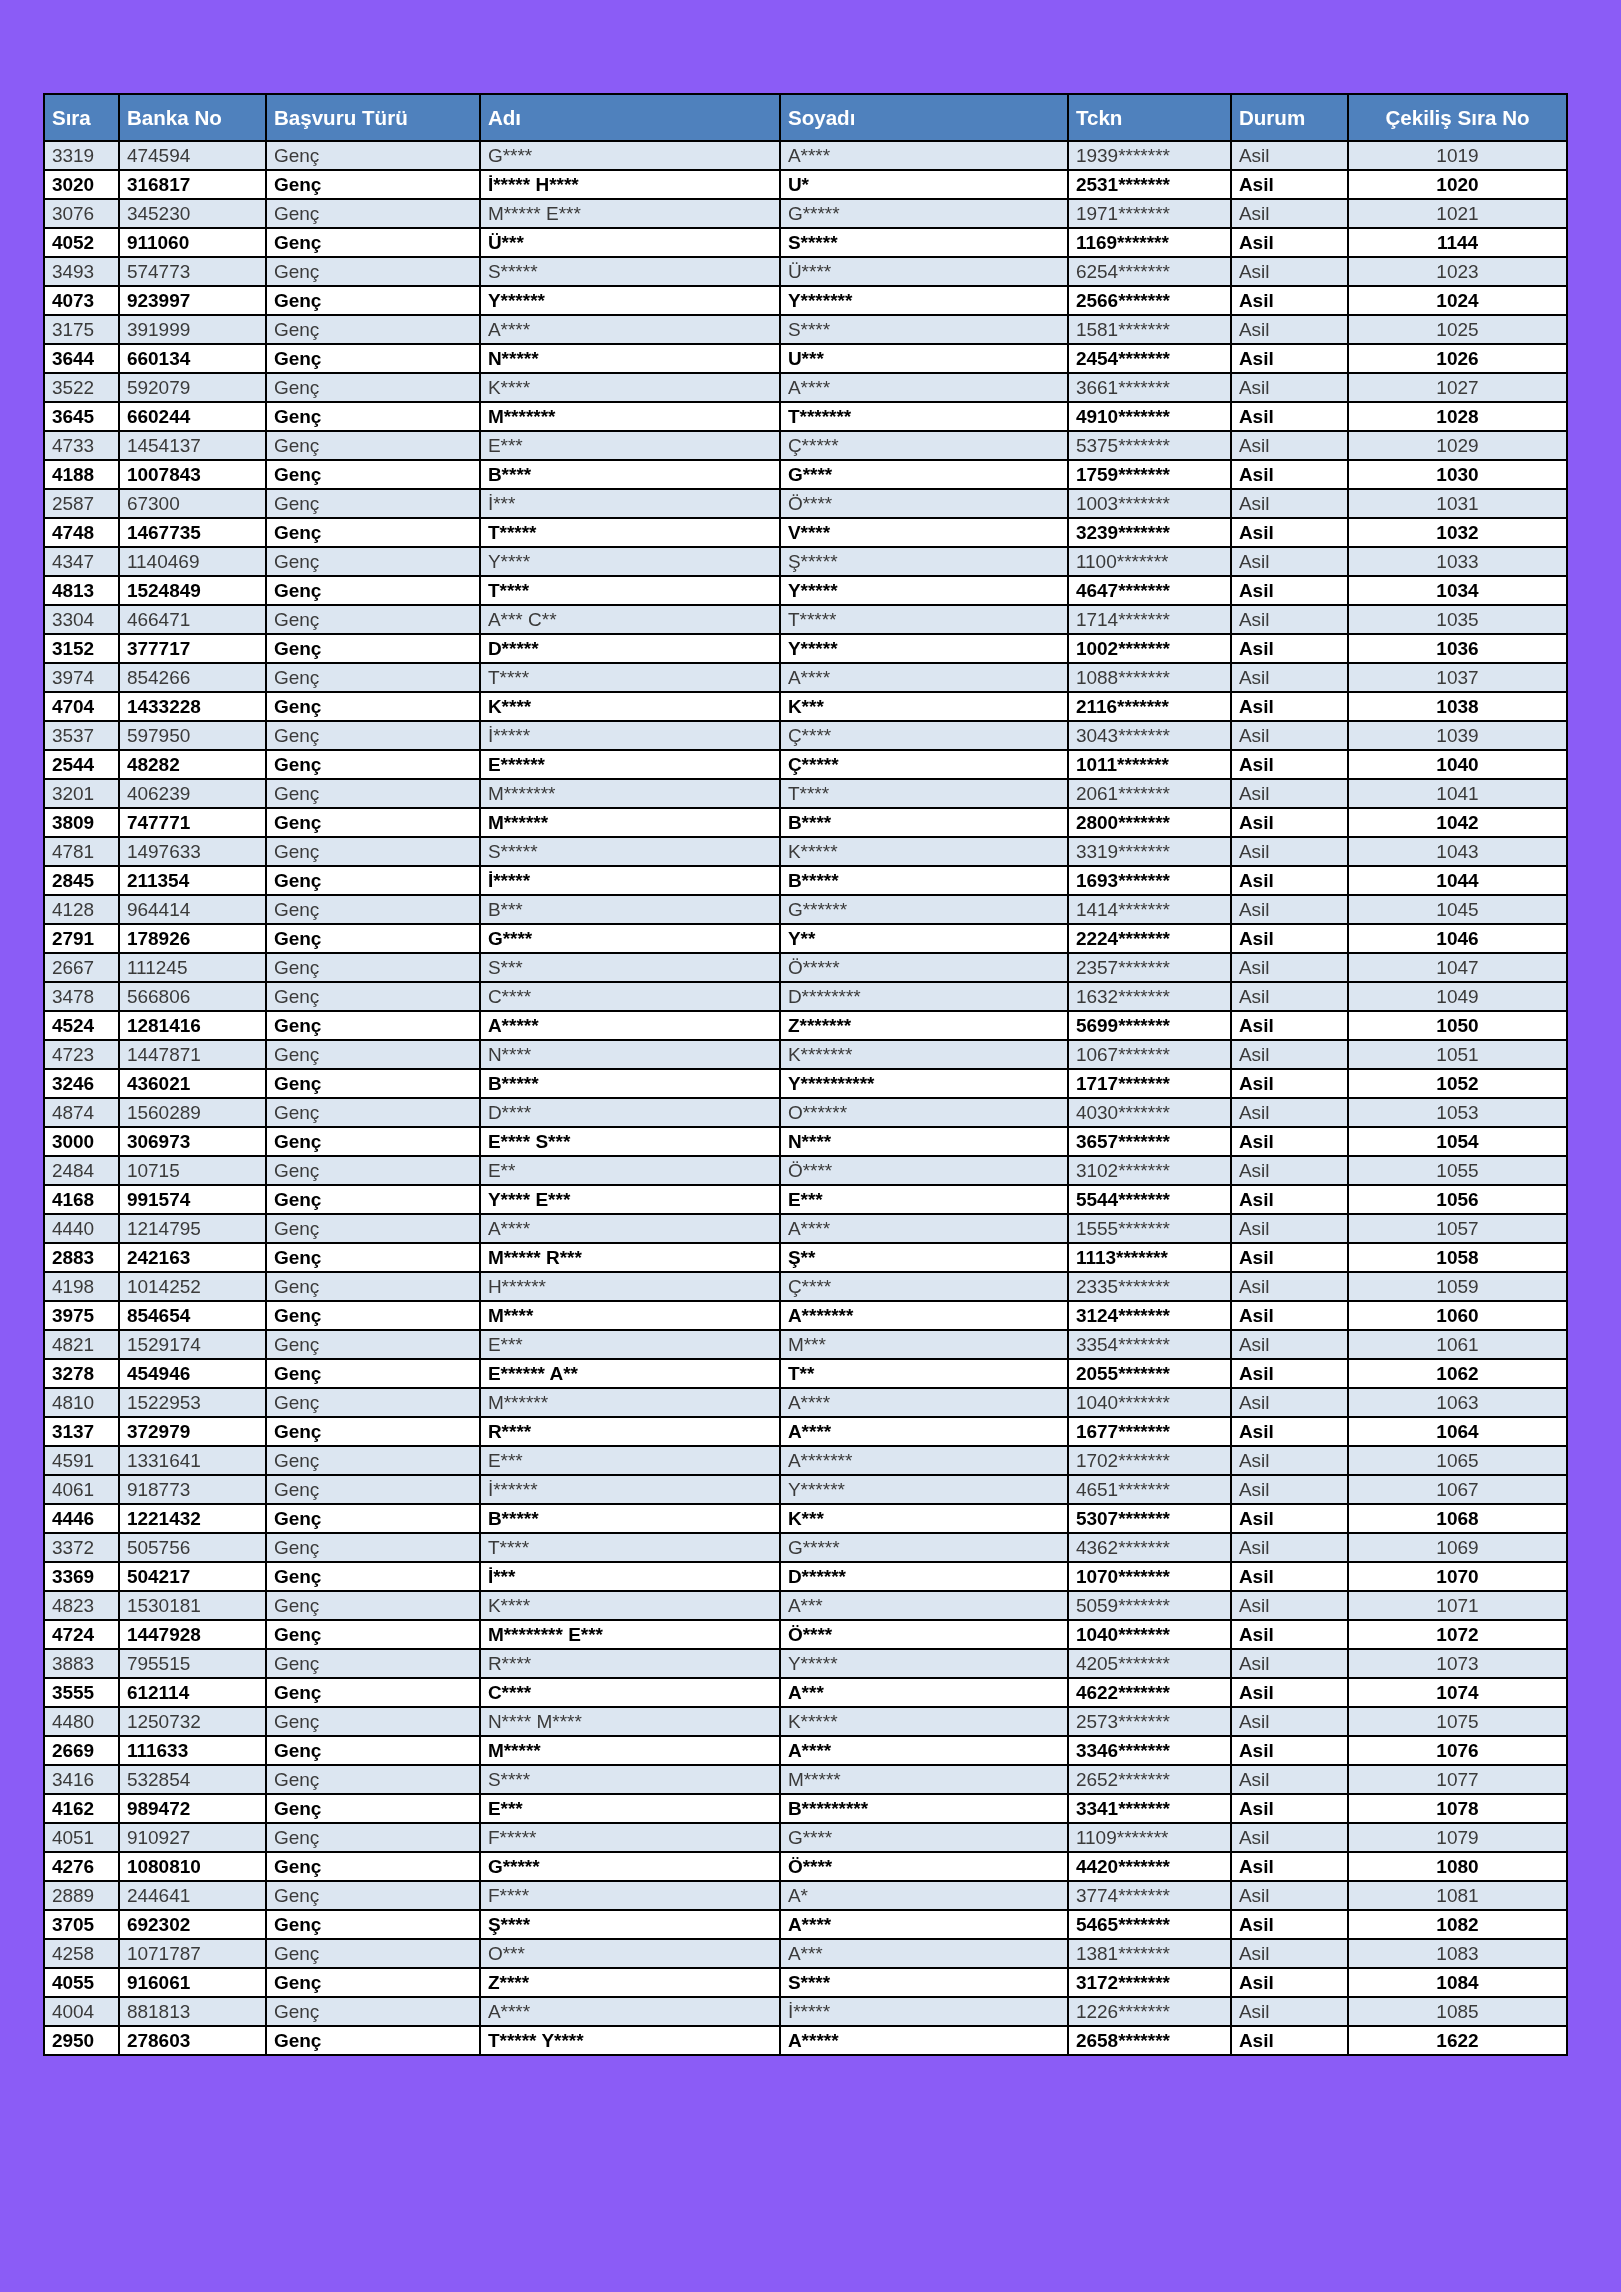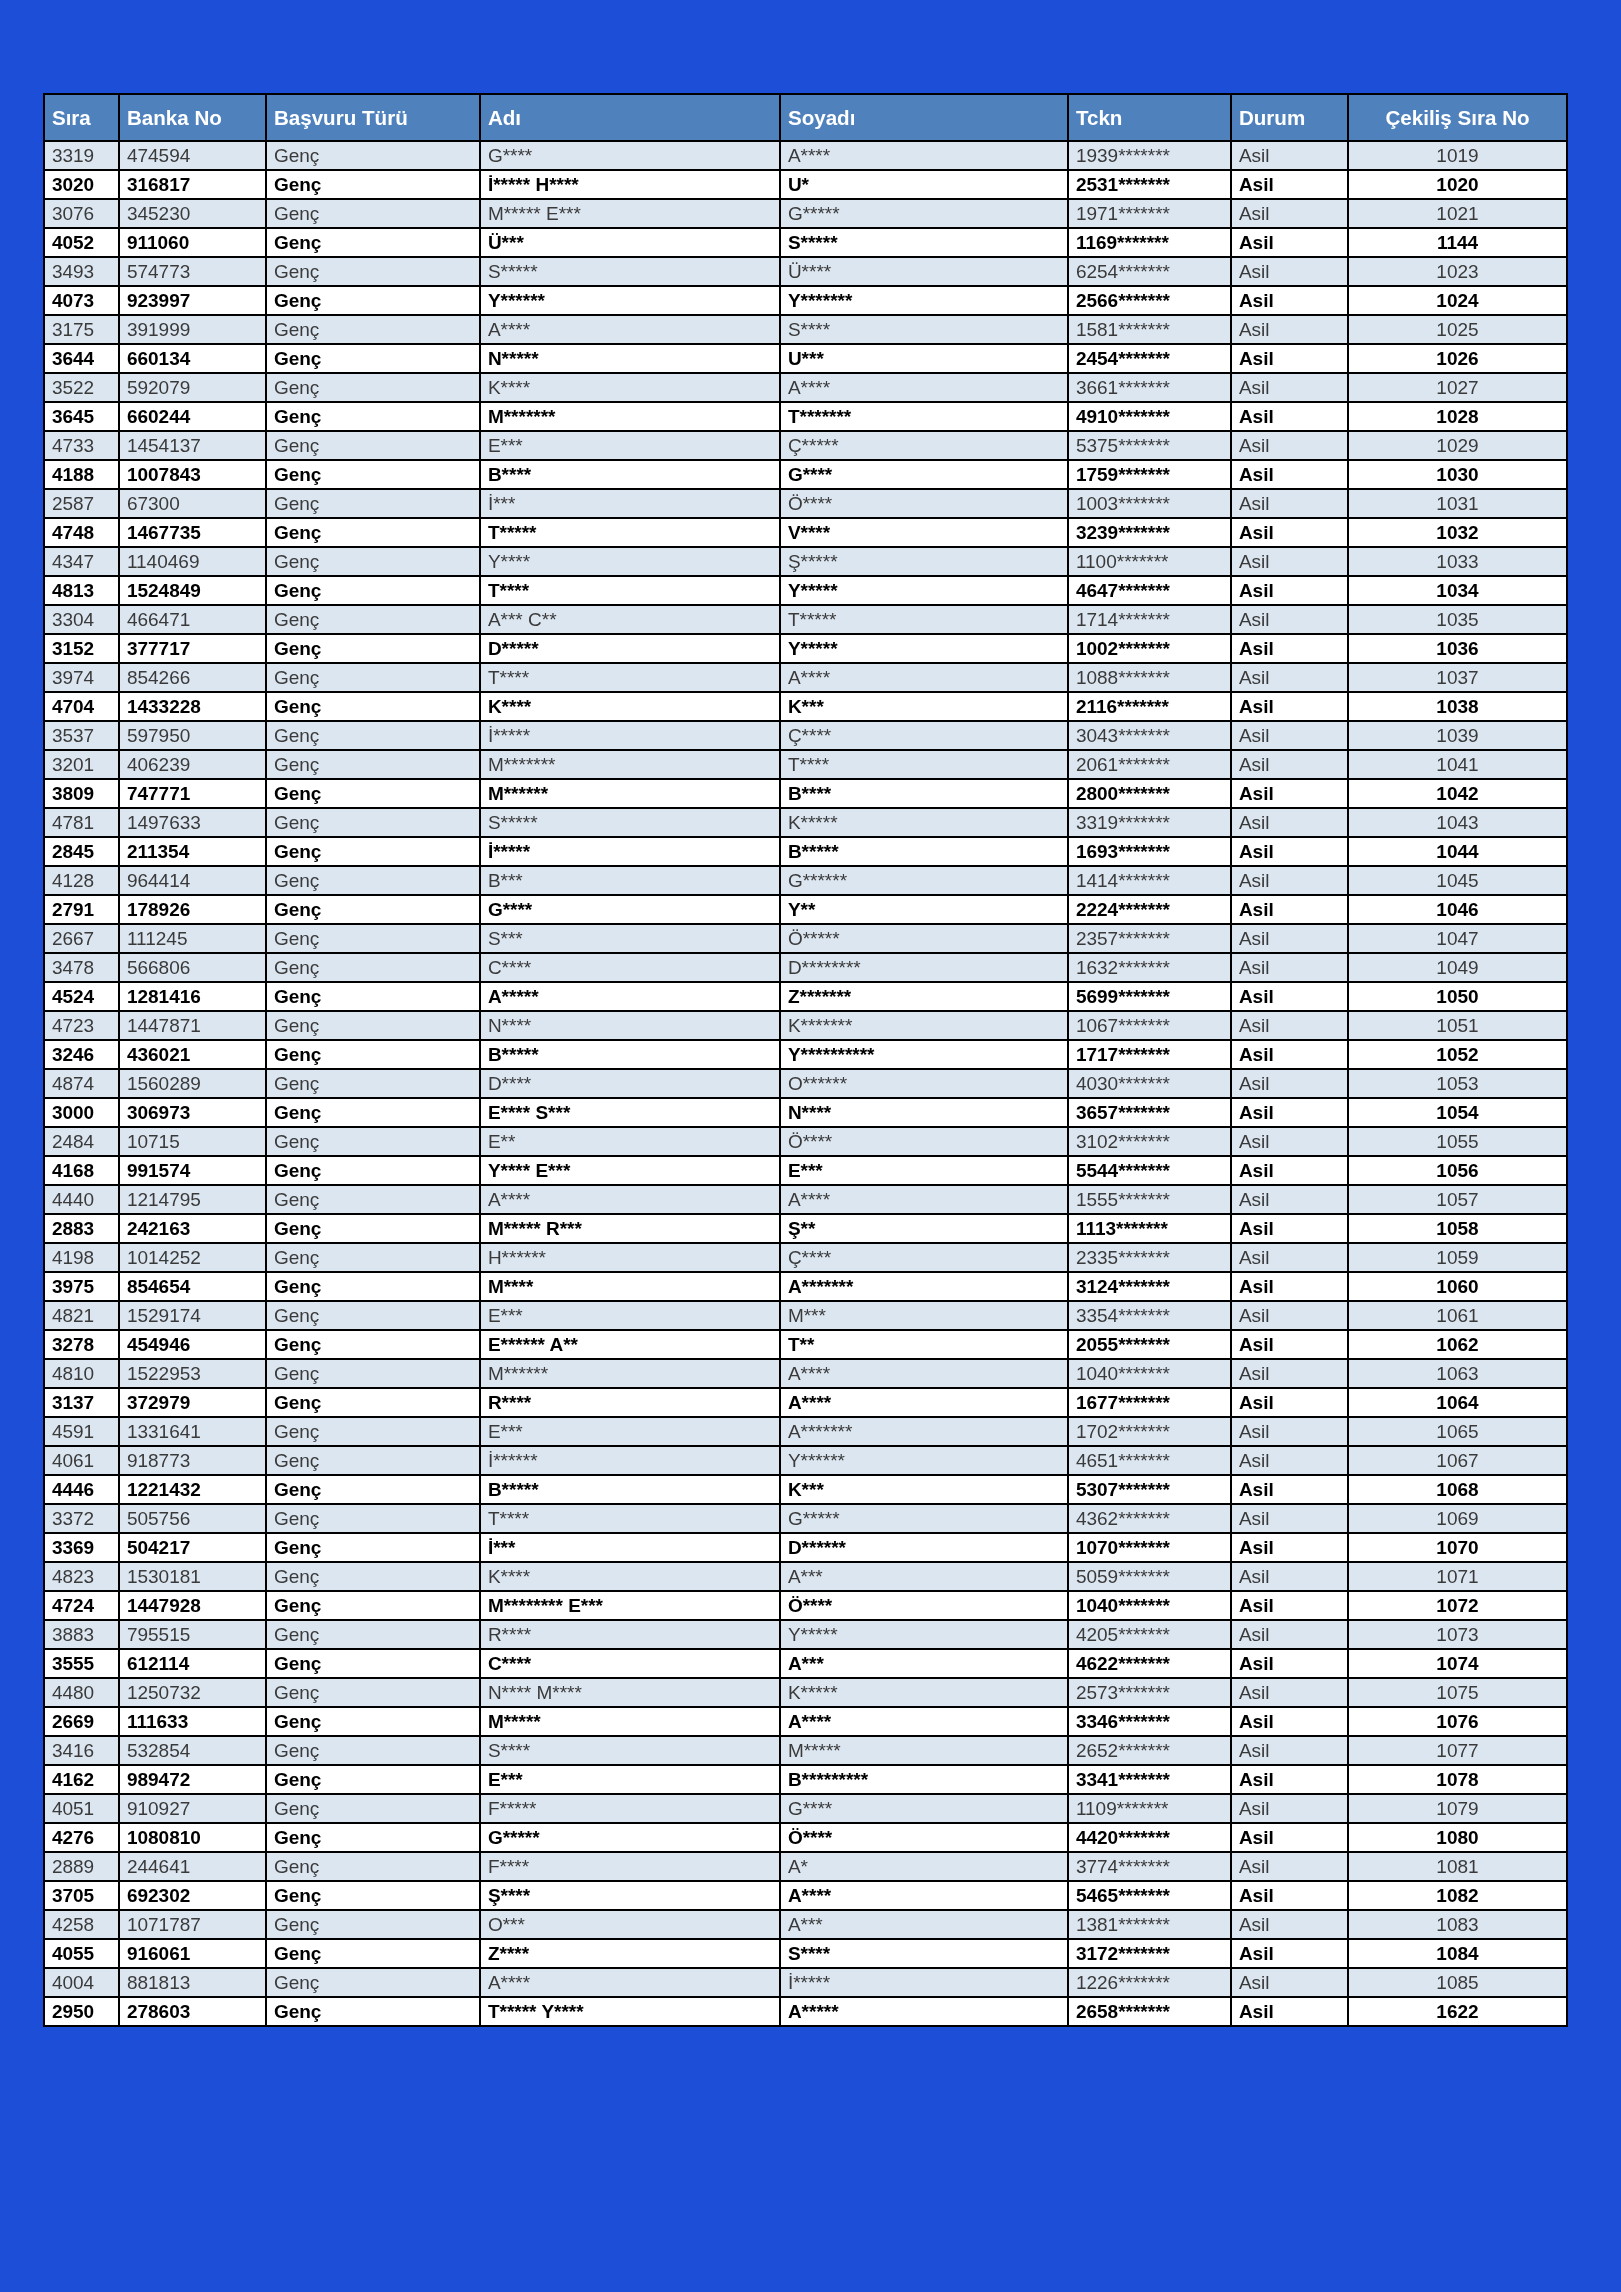--- a/index.html
+++ b/index.html
@@ -6,21 +6,21 @@
     --header-bg:#4f81bd;
     --header-text:#ffffff;
     --row-light-bg:#dce6f1;
     --row-white-bg:#ffffff;
     --border-color:#000000;
     --text-regular:#3a3a3a;
     --text-bold:#000000;
   }
   html,body{margin:0;padding:0;}
   body{background:#ffffff;font-family:"Liberation Sans","DejaVu Sans",sans-serif;}
-  .page{position:relative;width:1621px;height:2293px;background:#1d4ed8;overflow:hidden;}
+  .page{position:relative;width:1621px;height:2293px;background:#8b5cf6;overflow:hidden;}
   table.draw-table{
     position:absolute;left:43px;top:93px;
     border-collapse:collapse;
     table-layout:fixed;
     width:1522px;
     border:2.9px solid var(--border-color);
   }
   table.draw-table th, table.draw-table td{
     border:2px solid var(--border-color);
     padding:0 0 0 6.9px;
@@ -280,20 +280,30 @@
         <tr>
     <td>3537</td>
     <td>597950</td>
     <td>Genç</td>
     <td>İ*****</td>
     <td>Ç****</td>
     <td>3043*******</td>
     <td>Asil</td>
     <td class="center">1039</td>
   </tr>
+        <tr class="bold-row">
+    <td>2544</td>
+    <td>48282</td>
+    <td>Genç</td>
+    <td>E******</td>
+    <td>Ç*****</td>
+    <td>1011*******</td>
+    <td>Asil</td>
+    <td class="center">1040</td>
+  </tr>
         <tr>
     <td>3201</td>
     <td>406239</td>
     <td>Genç</td>
     <td>M*******</td>
     <td>T****</td>
     <td>2061*******</td>
     <td>Asil</td>
     <td class="center">1041</td>
   </tr>

